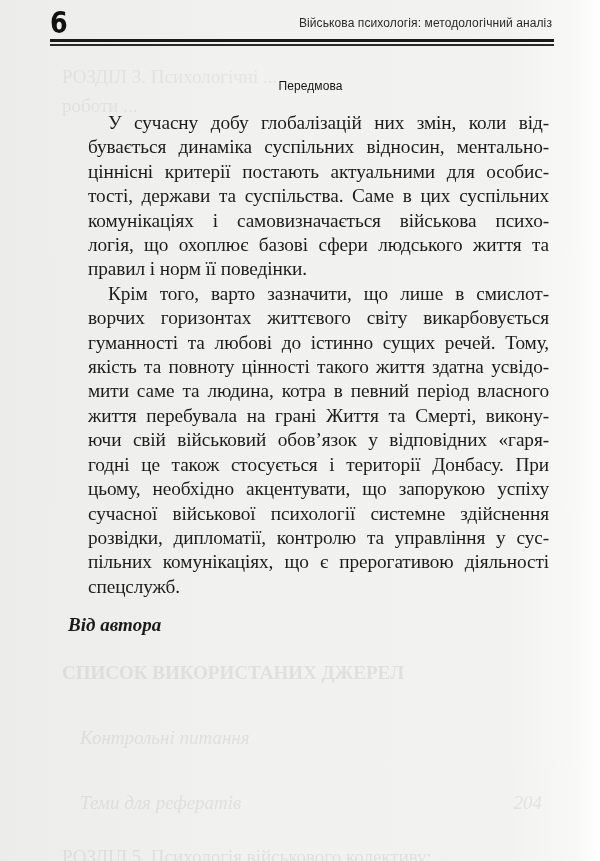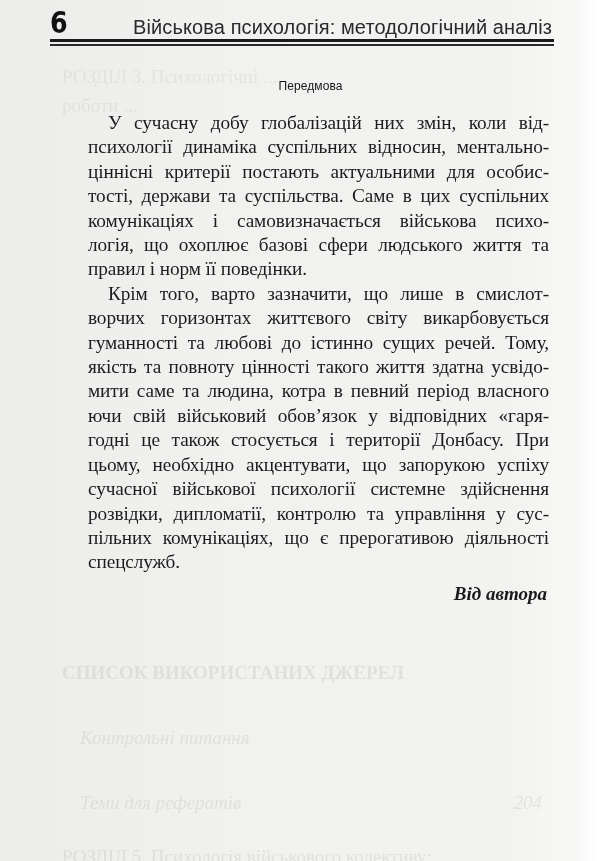--- a/index.html
+++ b/index.html
@@ -79,21 +79,21 @@
       color: #111;
       transform: scaleX(0.82);
       transform-origin: left top;
       letter-spacing: 0;
     }
     .running-title {
       position: absolute;
       right: 2px;
       top: 10px;
       font-family: "Liberation Sans", sans-serif;
-      font-size: 20px;
+      font-size: 12px;
       color: #2a2a2a;
       letter-spacing: 0.1px;
       white-space: nowrap;
     }
     .rule-thick {
       position: absolute;
       left: 0;
       top: 33px;
       width: 504px;
       height: 3px;
@@ -141,26 +141,26 @@
       text-align-last: justify;
       white-space: nowrap;
     }
     .para .ln.first {
       padding-left: 20px;
     }
     .para .ln.last {
       text-align-last: left;
     }
     .signature {
-      text-align: right;
+      text-align: left;
       font-style: italic;
       font-weight: bold;
       font-size: 19px;
       line-height: 26px;
-      margin-top: 6px;
+      margin-top: 13px;
       padding-right: 2px;
       color: #1a1a1a;
     }
   </style>
 </head>
 <body>
 
 <div class="page">
 
   <div class="bleed">
@@ -210,34 +210,35 @@
     <div class="running-title">Військова психологія: методологічний аналіз</div>
     <div class="rule-thick"></div>
     <div class="rule-thin"></div>
   </div>
 
   <div class="content">
     <h2 class="section-title">Передмова</h2>
 
     <div class="para">
       <span class="ln first">У сучасну добу глобалізацій них змін, коли від-</span>
-      <span class="ln">психології динаміка суспільних відносин, ментально-</span>
+      <span class="ln">бувається динаміка суспільних відносин, ментально-</span>
       <span class="ln">ціннісні критерії постають актуальними для особис-</span>
       <span class="ln">тості, держави та суспільства. Саме в цих суспільних</span>
       <span class="ln">комунікаціях і самовизначається військова психо-</span>
       <span class="ln">логія, що охоплює базові сфери людського життя та</span>
       <span class="ln last">правил і норм її поведінки.</span>
     </div>
 
     <div class="para">
       <span class="ln first">Крім того, варто зазначити, що лише в смислот-</span>
       <span class="ln">ворчих горизонтах життєвого світу викарбовується</span>
       <span class="ln">гуманності та любові до істинно сущих речей. Тому,</span>
       <span class="ln">якість та повноту цінності такого життя здатна усвідо-</span>
       <span class="ln">мити саме та людина, котра в певний період власного</span>
+      <span class="ln">життя перебувала на грані Життя та Смерті, викону-</span>
       <span class="ln">ючи свій військовий обов’язок у відповідних «гаря-</span>
       <span class="ln">годні це також стосується і території Донбасу. При</span>
       <span class="ln">цьому, необхідно акцентувати, що запорукою успіху</span>
       <span class="ln">сучасної військової психології системне здійснення</span>
       <span class="ln">розвідки, дипломатії, контролю та управління у сус-</span>
       <span class="ln">пільних комунікаціях, що є прерогативою діяльності</span>
       <span class="ln last">спецслужб.</span>
     </div>
 
     <div class="signature">Від автора</div>

